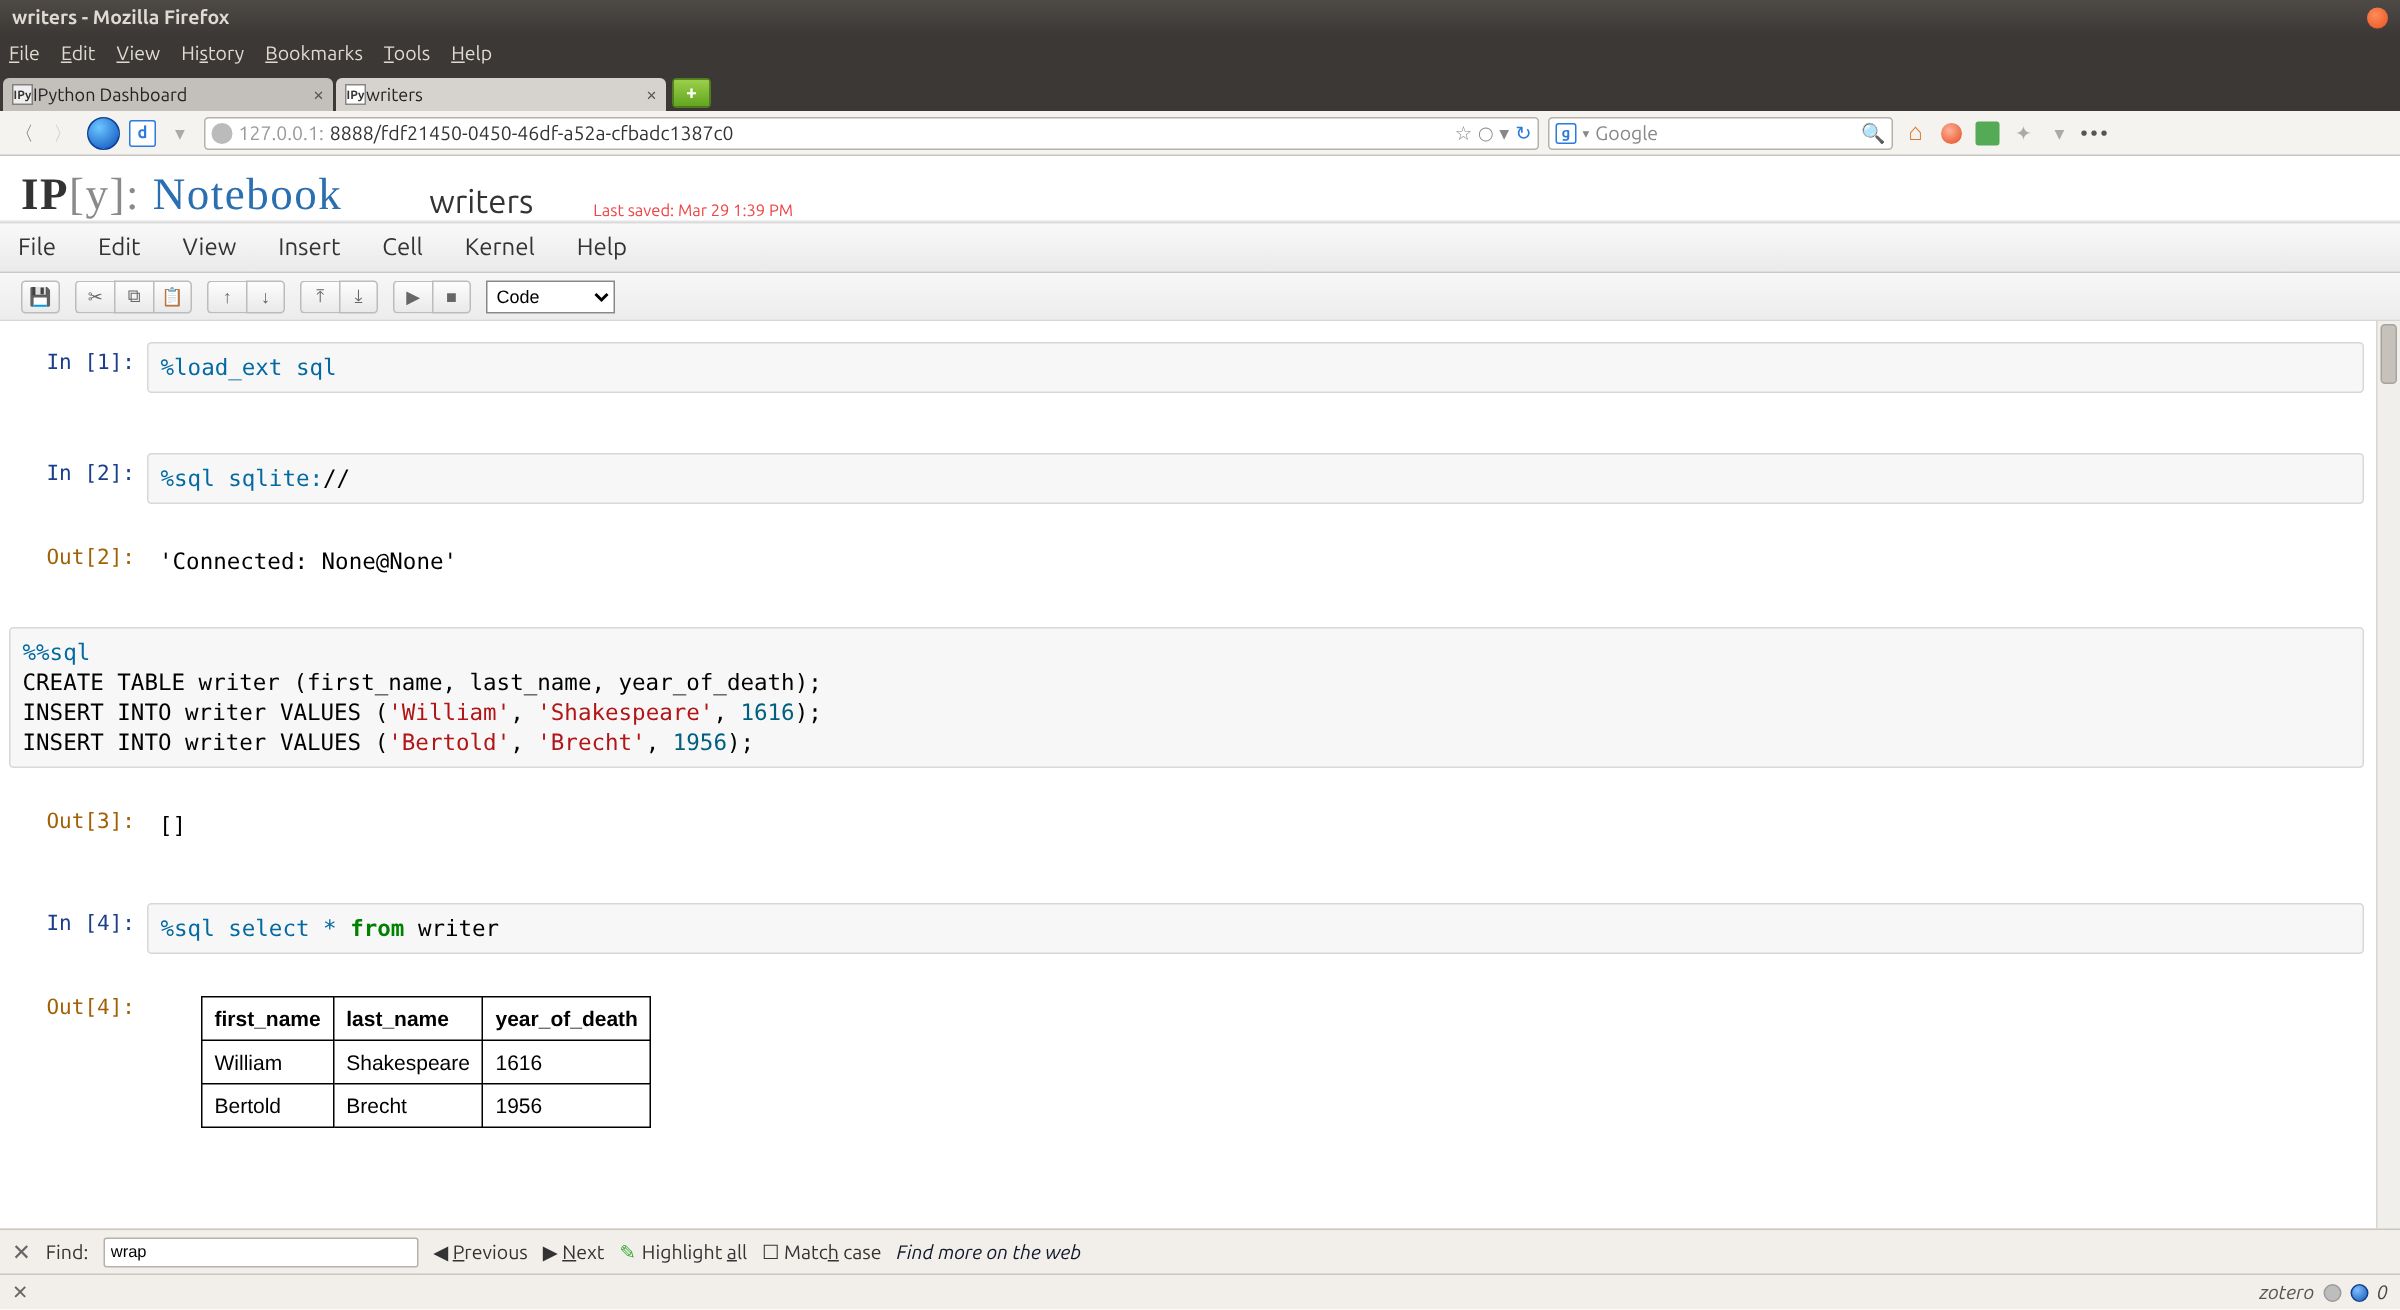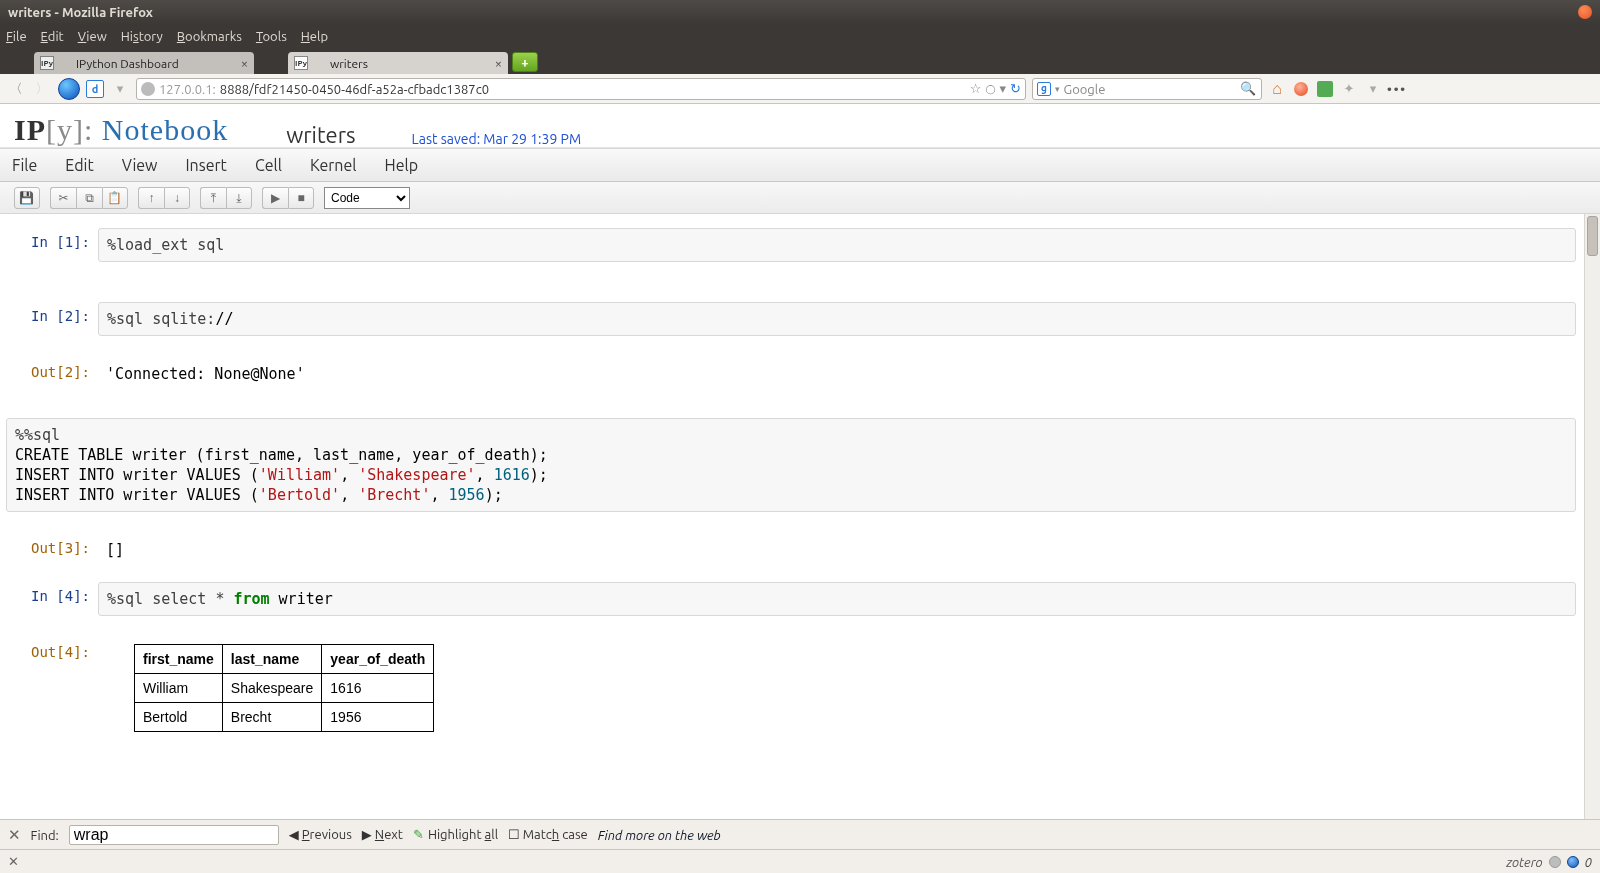--- a/index.html
+++ b/index.html
@@ -9,21 +9,21 @@
 .titlebar { background: linear-gradient(#4e4a46,#3c3835); color: #dfdbd2; height: 24px; display: flex; align-items: center; padding: 0 8px; font-size: 13px; font-weight: bold; position: relative; }
 .titlebar .close-dot { position: absolute; right: 8px; top: 5px; width: 14px; height: 14px; border-radius: 7px; background: radial-gradient(circle at 40% 35%,#ff8b57,#e65321); }
 
 
 .ff-menubar { background: #3c3835; color: #dfdbd2; height: 24px; display: flex; align-items: center; padding: 0 6px; gap: 14px; font-size: 13px; }
 .ff-menubar span { cursor: default; }
 .ff-menubar .mnemonic { text-decoration: underline; }
 
 
 .tabstrip { background: #3c3835; height: 26px; display: flex; align-items: flex-end; padding-left: 2px; }
-.tab { height: 22px; min-width: 220px; background: #d6d2cd; border-radius: 4px 4px 0 0; margin-right: 2px; display: flex; align-items: center; padding: 2px 6px; gap: 22px; font-size: 12px; color: #222; margin-left: 32px; }
+.tab { height: 22px; min-width: 220px; background: #d6d2cd; border-radius: 4px 4px 0 0; margin-right: 2px; display: flex; align-items: center; padding: 2px 6px; gap: 0; font-size: 12px; color: #222; }
 .tab.inactive { background: #cfcbc6; opacity: .92; }
 .tab .favicon { width: 14px; height: 14px; background: #fff; border: 1px solid #888; font-size: 8px; font-weight: bold; color: #333; display: flex; align-items: center; justify-content: center; }
 .tab .tab-close { margin-left: auto; color: #555; font-size: 13px; }
 .tab-add { width: 26px; height: 20px; background: linear-gradient(#9cd04b,#62a51f); border: 1px solid #4e7f18; border-radius: 3px; margin-left: 2px; margin-bottom: 2px; color: #fff; display: flex; align-items: center; justify-content: center; font-weight: bold; }
 
 
 .navbar { height: 30px; background: #f5f3f0; border-bottom: 1px solid #c9c5bf; display: flex; align-items: center; padding: 0 6px; gap: 6px; }
 .nav-icon { width: 20px; height: 20px; display: flex; align-items: center; justify-content: center; color: #777; }
 .globe-blue { width: 22px; height: 22px; border-radius: 11px; background: radial-gradient(circle at 35% 30%,#6cc7ff,#0a4fbb); border: 1px solid #0a3f99; }
 .small-square { width: 18px; height: 18px; background: #fff; border: 1px solid #2a7bde; color: #2a7bde; font-weight: bold; font-size: 11px; display: flex; align-items: center; justify-content: center; border-radius: 2px; }
@@ -41,21 +41,21 @@
 .ever { width: 16px; height: 16px; background: #5a5; border-radius: 2px; }
 .faint { color: #aaa; }
 
 
 .nb-header { height: 44px; display: flex; align-items: flex-end; padding: 0 14px; gap: 28px; border-bottom: 1px solid #e4e4e4; }
 .logo { font-family: Georgia, serif; font-size: 30px; letter-spacing: 1px; }
 .logo .ip { color: #333; font-weight: bold; }
 .logo .y  { color: #8a8a8a; }
 .logo .nb { color: #2a6fb0; }
 .nb-title { font-size: 22px; color: #333; margin-left: 30px; }
-.nb-saved { color: #1d4ed8; font-size: 14px; margin-left: 28px; }
+.nb-saved { color: #ef4444; font-size: 11px; margin-left: 12px; }
 
 
 .nb-menubar { height: 34px; background: linear-gradient(#f9f9f9,#eaeaea); border-top: 1px solid #d9d9d9; border-bottom: 1px solid #c8c8c8; display: flex; align-items: center; padding: 0 12px; gap: 28px; font-size: 16px; color: #333; }
 
 
 .nb-toolbar { height: 32px; background: linear-gradient(#f7f7f7,#ececec); border-bottom: 1px solid #d6d6d6; display: flex; align-items: center; padding: 0 14px; gap: 10px; }
 .btn, .btn-group .b { height: 22px; min-width: 26px; background: linear-gradient(#fdfdfd,#e9e9e9); border: 1px solid #bcbcbc; border-radius: 3px; display: flex; align-items: center; justify-content: center; color: #666; font-size: 12px; }
 .btn-group { display: flex; }
 .btn-group .b { border-radius: 0; border-right-width: 0; }
 .btn-group .b:first-child { border-radius: 3px 0 0 3px; }
@@ -64,36 +64,36 @@
 
 
 .nb-body { position: absolute; top: 214px; bottom: 54px; left: 0; right: 18px; overflow: hidden; padding: 14px 6px 0 6px; }
 .cell { display: flex; margin-bottom: 22px; }
 .prompt { width: 92px; flex: 0 0 92px; text-align: right; font-family: "DejaVu Sans Mono", monospace; font-size: 14px; padding: 6px 8px 0 0; }
 .prompt.in  { color: #1b3f8b; }
 .prompt.out { color: #a16207; }
 .input-area { flex: 1; background: #f7f7f7; border: 1px solid #d8d8d8; border-radius: 3px; padding: 6px 8px; font-family: "DejaVu Sans Mono", monospace; font-size: 15px; line-height: 20px; white-space: pre; }
 .output-area { flex: 1; padding: 6px 8px; font-family: "DejaVu Sans Mono", monospace; font-size: 15px; line-height: 20px; }
 .tok-kw { color: #008000; font-weight: bold; }
-.tok-op { color: #404040; text-align: right; }
+.tok-op { color: #0369a1; text-align: right; }
 .tok-str { color: #b21515; }
 .tok-num { color: #006080; }
 
 .sql-table { border-collapse: collapse; margin-left: 28px; }
 .sql-table th, .sql-table td { border: 1px solid #000; padding: 4px 8px; font-family: Arial, sans-serif; font-size: 14px; text-align: left; }
 .sql-table th { font-weight: bold; }
 
 
 .vscroll { position: absolute; right: 0; top: 214px; bottom: 54px; width: 16px; background: #f1efec; border-left: 1px solid #d9d5cf; }
 .vscroll .thumb { position: absolute; top: 2px; left: 2px; right: 2px; height: 40px; background: #c6c2bb; border: 1px solid #a8a49d; border-radius: 3px; }
 
 
 .findbar { position: absolute; left: 0; right: 0; bottom: 24px; height: 30px; background: #f2efeb; border-top: 1px solid #c9c5bf; display: flex; align-items: center; padding: 0 8px; gap: 10px; font-size: 13px; color: #333; }
 .findbar .x { color: #666; font-size: 15px; }
-.findbar input { width: 210px; height: 20px; border: 1px solid #b5b1ab; border-radius: 2px; padding: 0 4px; font-size: 16px; }
+.findbar input { width: 210px; height: 20px; border: 1px solid #b5b1ab; border-radius: 2px; padding: 0 4px; font-size: 11px; }
 .findbar .link { color: #0f172a; font-style: italic; }
 .findbar .hl { color: #3a3; margin-right: 4px; }
 .findbar .mnc { text-decoration: underline; }
 
 
 .statusbar { position: absolute; left: 0; right: 0; bottom: 0; height: 24px; background: #f2efeb; border-top: 1px solid #c9c5bf; display: flex; align-items: center; padding: 0 8px; font-size: 13px; color: #444; }
 .statusbar .right { margin-left: auto; display: flex; align-items: center; gap: 6px; font-style: italic; }
 .grey-dot { width: 12px; height: 12px; border-radius: 6px; background: #bdbdbd; border: 1px solid #9a9a9a; }
 .blue-dot { width: 12px; height: 12px; border-radius: 6px; background: radial-gradient(circle at 35% 30%,#7fbfff,#1659b5); border: 1px solid #0d3f8a; }
 </style>
@@ -223,21 +223,21 @@
     <div class="prompt out">Out[2]:</div>
     <div class="output-area">'Connected: None@None'</div>
   </div>
 
   <div class="cell">
     <div class="input-area"><span class="tok-op">%%sql</span>
 <span>CREATE TABLE writer (first_name, last_name, year_of_death);</span>
 <span>INSERT INTO writer VALUES (</span><span class="tok-str">'William'</span><span>, </span><span class="tok-str">'Shakespeare'</span><span>, </span><span class="tok-num">1616</span><span>);</span>
 <span>INSERT INTO writer VALUES (</span><span class="tok-str">'Bertold'</span><span>, </span><span class="tok-str">'Brecht'</span><span>, </span><span class="tok-num">1956</span><span>);</span></div>
   </div>
-  <div class="cell" style="margin-bottom:16px">
+  <div class="cell" style="margin-bottom:36px">
     <div class="prompt out">Out[3]:</div>
     <div class="output-area">[]</div>
   </div>
 
   <div class="cell">
     <div class="prompt in">In [4]:</div>
     <div class="input-area"><span class="tok-op">%sql select </span><span class="tok-op">*</span><span> </span><span class="tok-kw">from</span><span> writer</span></div>
   </div>
   <div class="cell">
     <div class="prompt out">Out[4]:</div>

